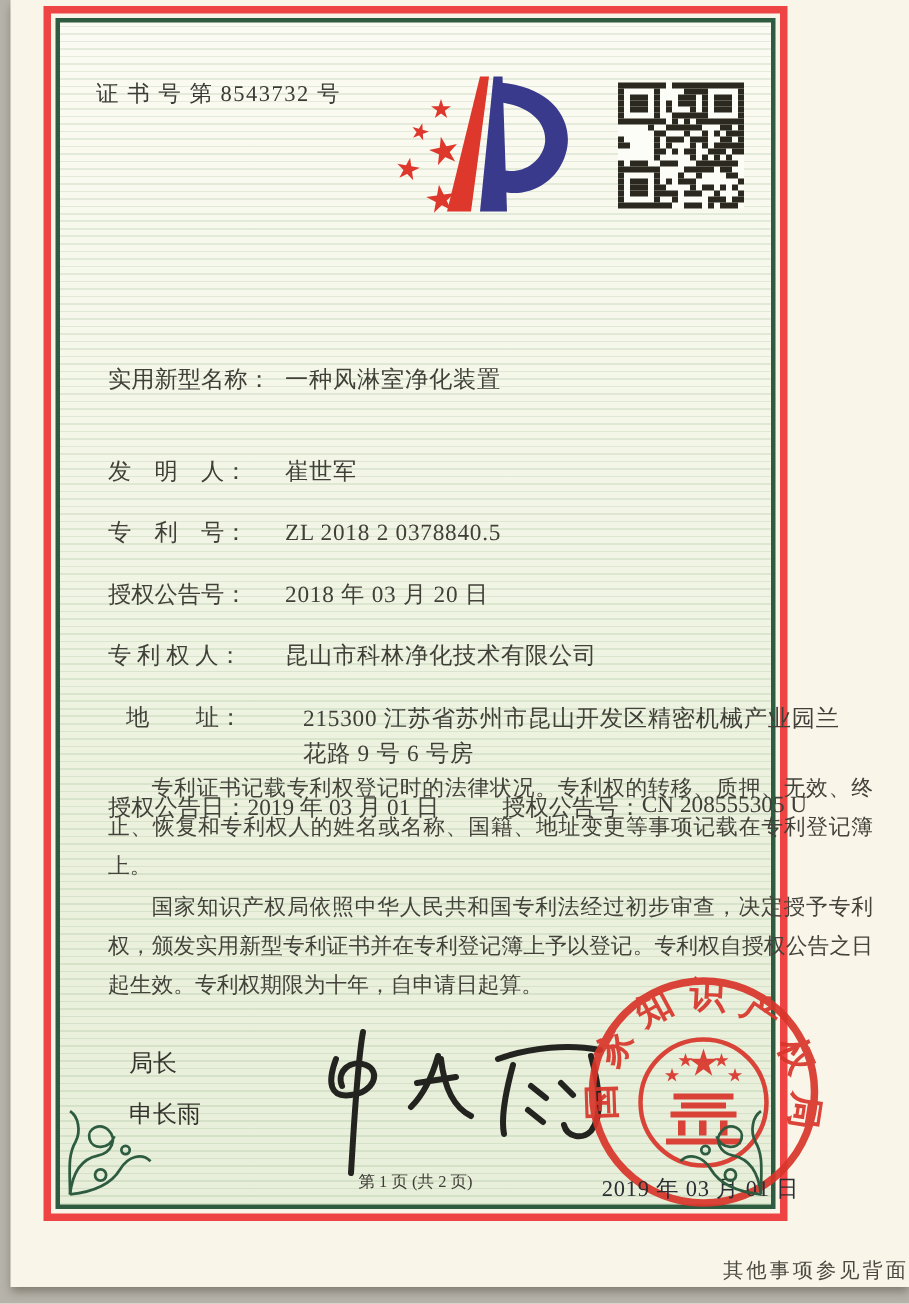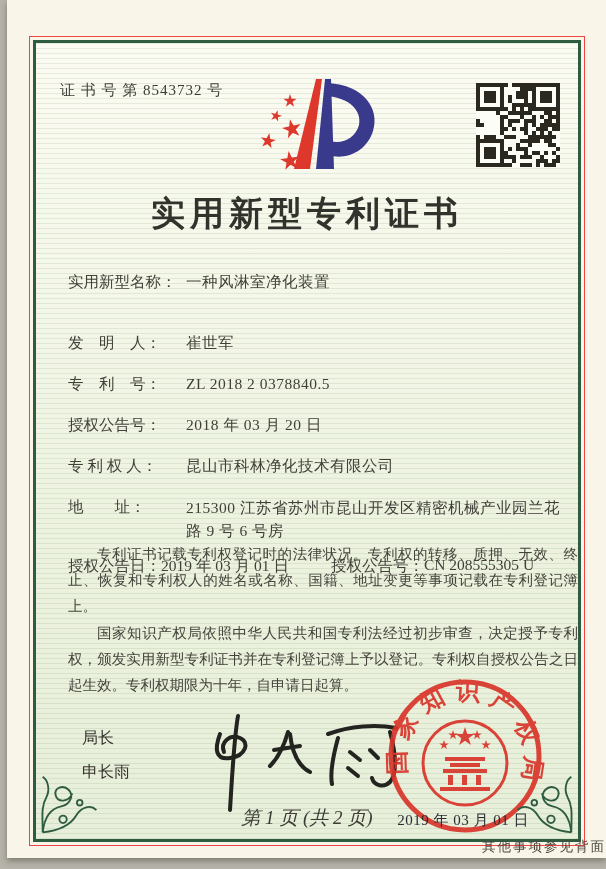--- a/index.html
+++ b/index.html
@@ -7,57 +7,57 @@
     width:606px;height:869px;position:relative;overflow:hidden;
     background:#b6b3aa;
     font-family:"Liberation Serif","DejaVu Serif",serif;
   }
   .paper{
     position:absolute;left:7px;top:0;width:599px;height:858px;
     background:#f9f5e9;
     box-shadow:0 3px 6px rgba(60,55,45,.45);
   }
   .frame-outer{
-    position:absolute;left:22px;top:36px;width:556px;height:810px;
-    border:1px solid #ef4444;padding:3px;box-sizing:border-box;
+    position:absolute;left:22px;top:4px;width:496px;height:810px;
+    border:5px solid #ef4444;padding:3px;box-sizing:border-box;
   }
   .frame-inner{
     position:relative;width:100%;height:100%;box-sizing:border-box;
     border:3px solid #2e5c40;
     background:
       repeating-linear-gradient(0deg, rgba(110,155,105,.16) 0 1px, rgba(0,0,0,0) 1px 5px),
       linear-gradient(180deg,#fcfbf3 0%,#f5f7e9 30%,#ebf1dd 70%,#e7eed9 100%);
   }
   .cert-no{position:absolute;left:24px;top:38px;font-size:15px;color:#3c3c36;letter-spacing:1px;}
   .logo{position:absolute;left:210px;top:28px;width:150px;height:110px;}
   .qr{position:absolute;right:18px;top:40px;width:84px;height:84px;background:#fdfdf8;
       display:grid;grid-template-columns:repeat(21,1fr);grid-template-rows:repeat(21,1fr);}
   .qr div{background:transparent;}
   .qr div.on{background:#2a281f;}
   .title{position:absolute;left:0;top:148px;width:100%;text-align:center;
          font-size:34px;font-weight:700;color:#32322c;letter-spacing:5px;}
   .fields{position:absolute;left:32px;top:228px;width:500px;font-size:15.5px;color:#403f38;}
   .frow{display:flex;margin-bottom:20px;line-height:21px;}
   .frow .lbl{flex:0 0 118px;white-space:nowrap;}
   .frow .val{letter-spacing:.5px;}
-  .frow.addr{margin-bottom:14px;}
+  .frow.addr{margin-bottom:14px;margin-left:12px;}
   .frow.addr .val{width:396px;line-height:23px;}
   .grant-row{display:flex;}
   .grant-row .pair{display:flex;}
   .grant-row .pair.right{margin-left:42px;}
   .body-text{position:absolute;left:32px;top:498px;width:510px;font-size:14.5px;
              color:#44433b;line-height:26px;text-align:justify;}
   .body-text p{margin:0 0 1px 0;text-indent:2em;}
   .sign-block{position:absolute;left:46px;top:678px;font-size:16px;color:#34332d;line-height:34px;}
   .signature{position:absolute;left:140px;top:655px;width:250px;height:130px;}
   .seal{position:absolute;left:344px;top:628px;width:170px;height:170px;opacity:.92;}
   .seal-date{position:absolute;left:342px;top:768px;width:170px;text-align:center;
              font-size:15px;color:#2c2c33;letter-spacing:.5px;}
   .page-no{position:absolute;left:0;bottom:8px;width:100%;text-align:center;
-           font-size:19px;color:#3c3b34;font-style:italic;}
+           font-size:11px;color:#3c3b34;}
   .ornament{position:absolute;bottom:3px;width:74px;height:74px;}
   .ornament.bl{left:3px;}
   .ornament.br{right:3px;transform:scaleX(-1);}
   .back-note{position:absolute;left:0;top:838px;width:100%;text-align:right;
              font-size:13.5px;color:#4a4940;letter-spacing:2px;}
 </style>
 </head>
 <body>
 
 <div class="paper">
@@ -522,21 +522,20 @@
           <div class="on"></div>
           <div></div>
           <div class="on"></div>
           <div></div>
           <div class="on"></div>
           <div class="on"></div>
           <div class="on"></div>
           <div></div>
         </div>
 
-      <div class="title">实用新型专利证书</div>
 
       <div class="fields">
         <div class="frow">
           <span class="lbl">实用新型名称：</span>
           <span class="val">一种风淋室净化装置</span>
         </div>
         <div class="frow" style="margin-top:40px;">
           <span class="lbl">发　明　人：</span>
           <span class="val">崔世军</span>
         </div>

